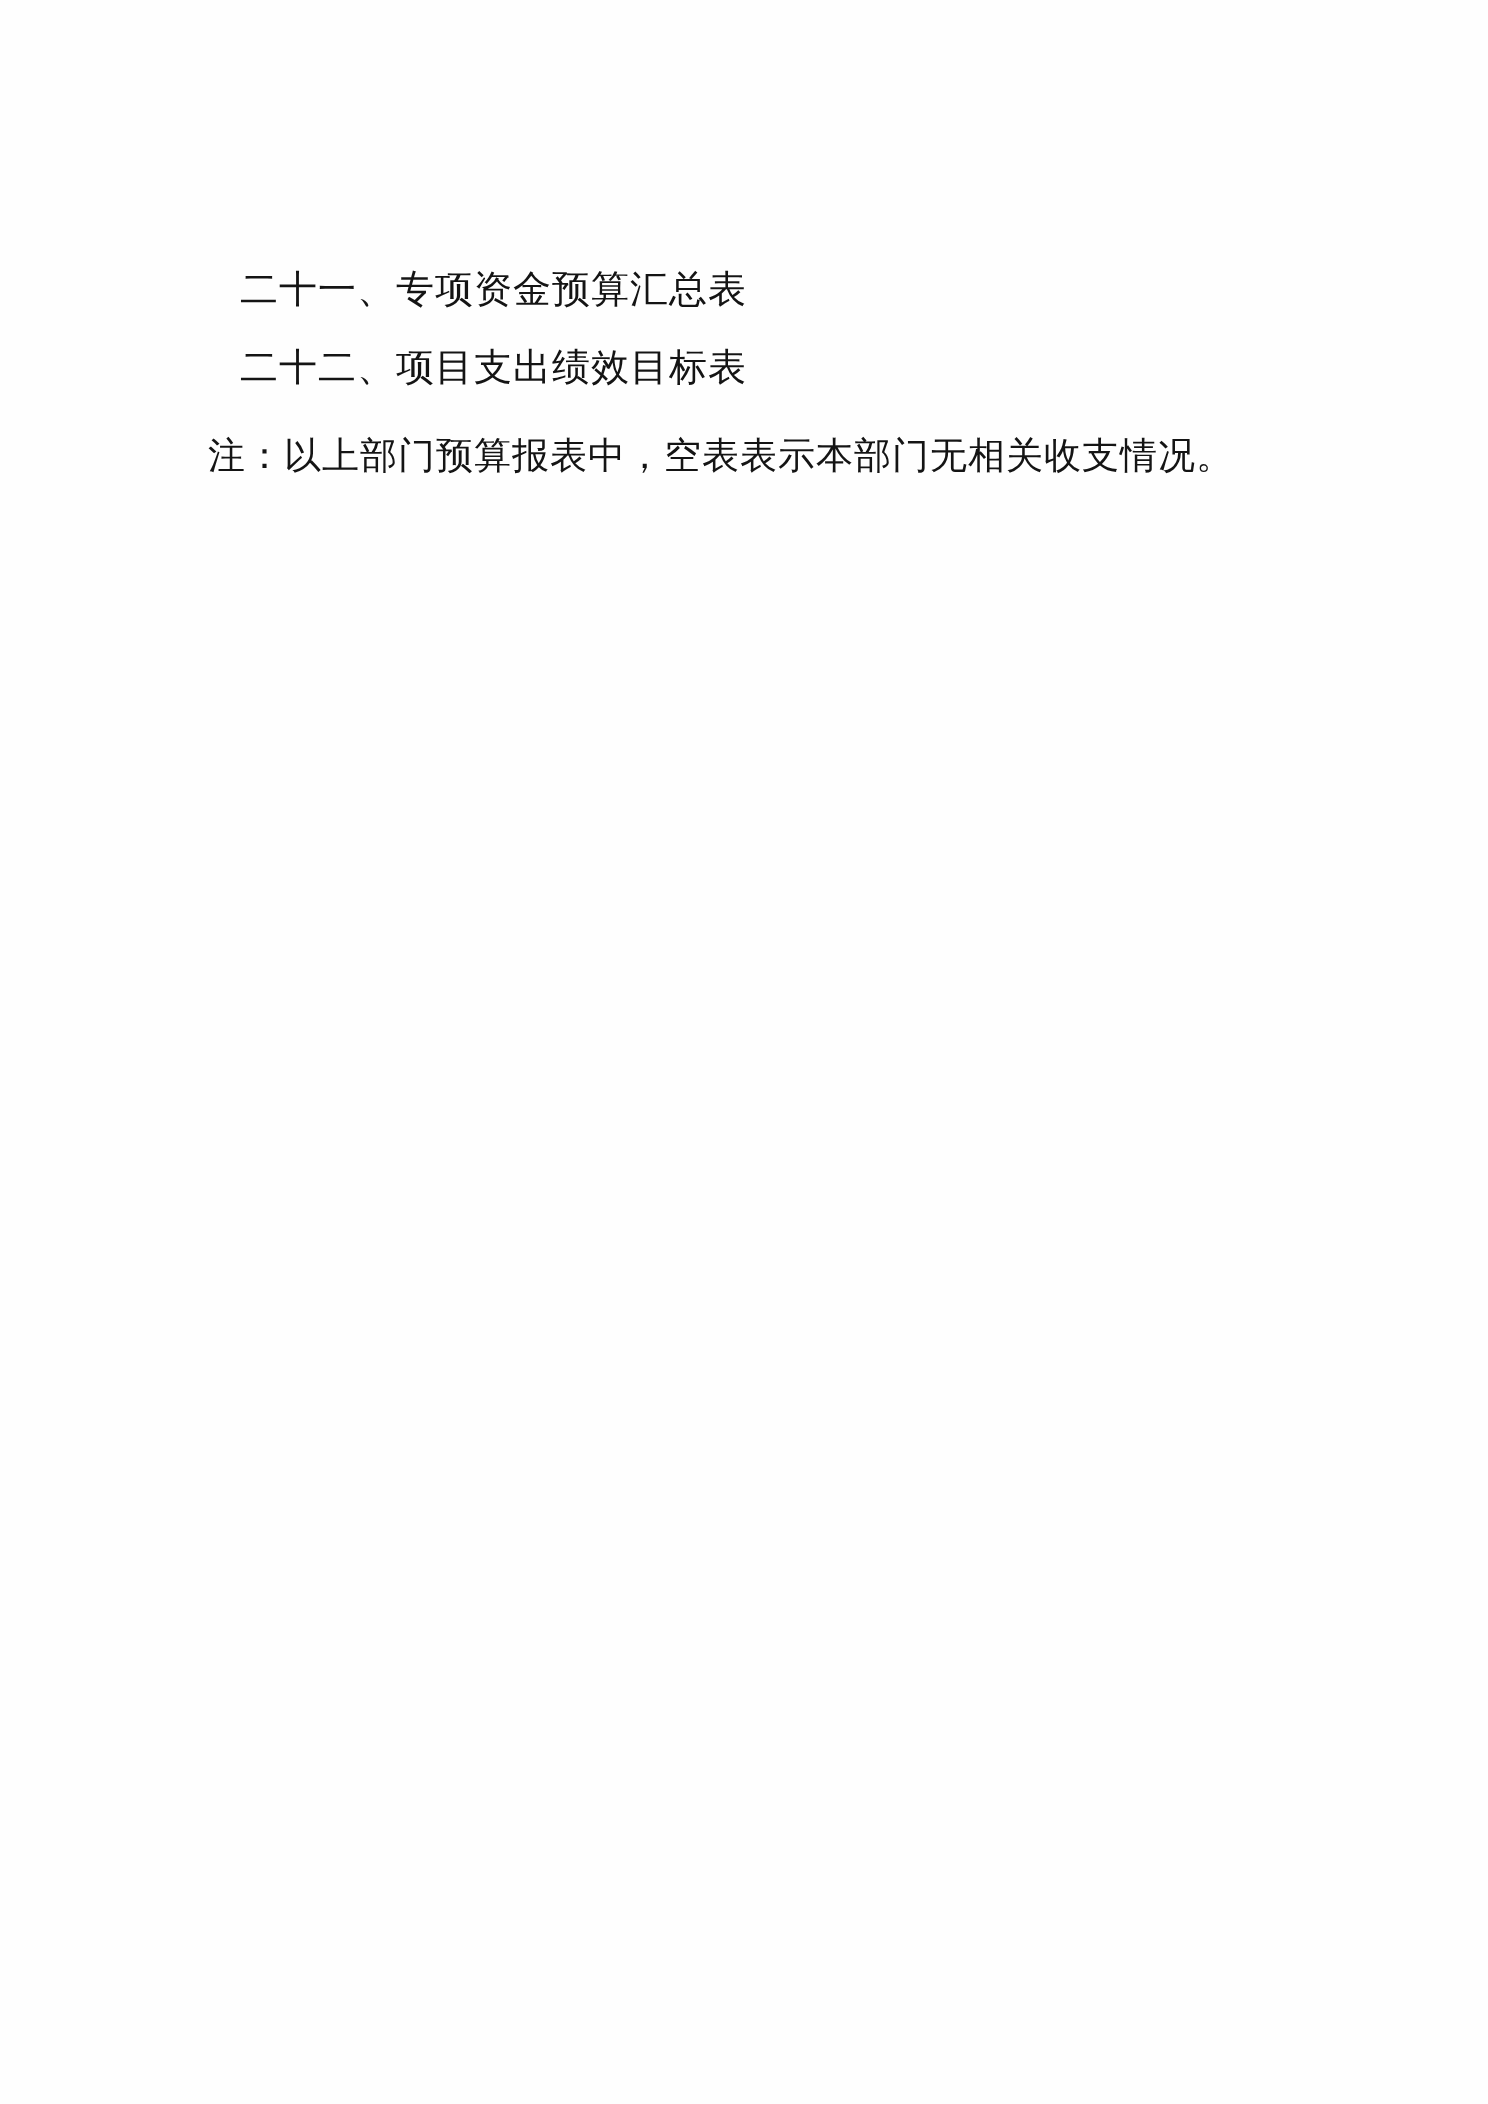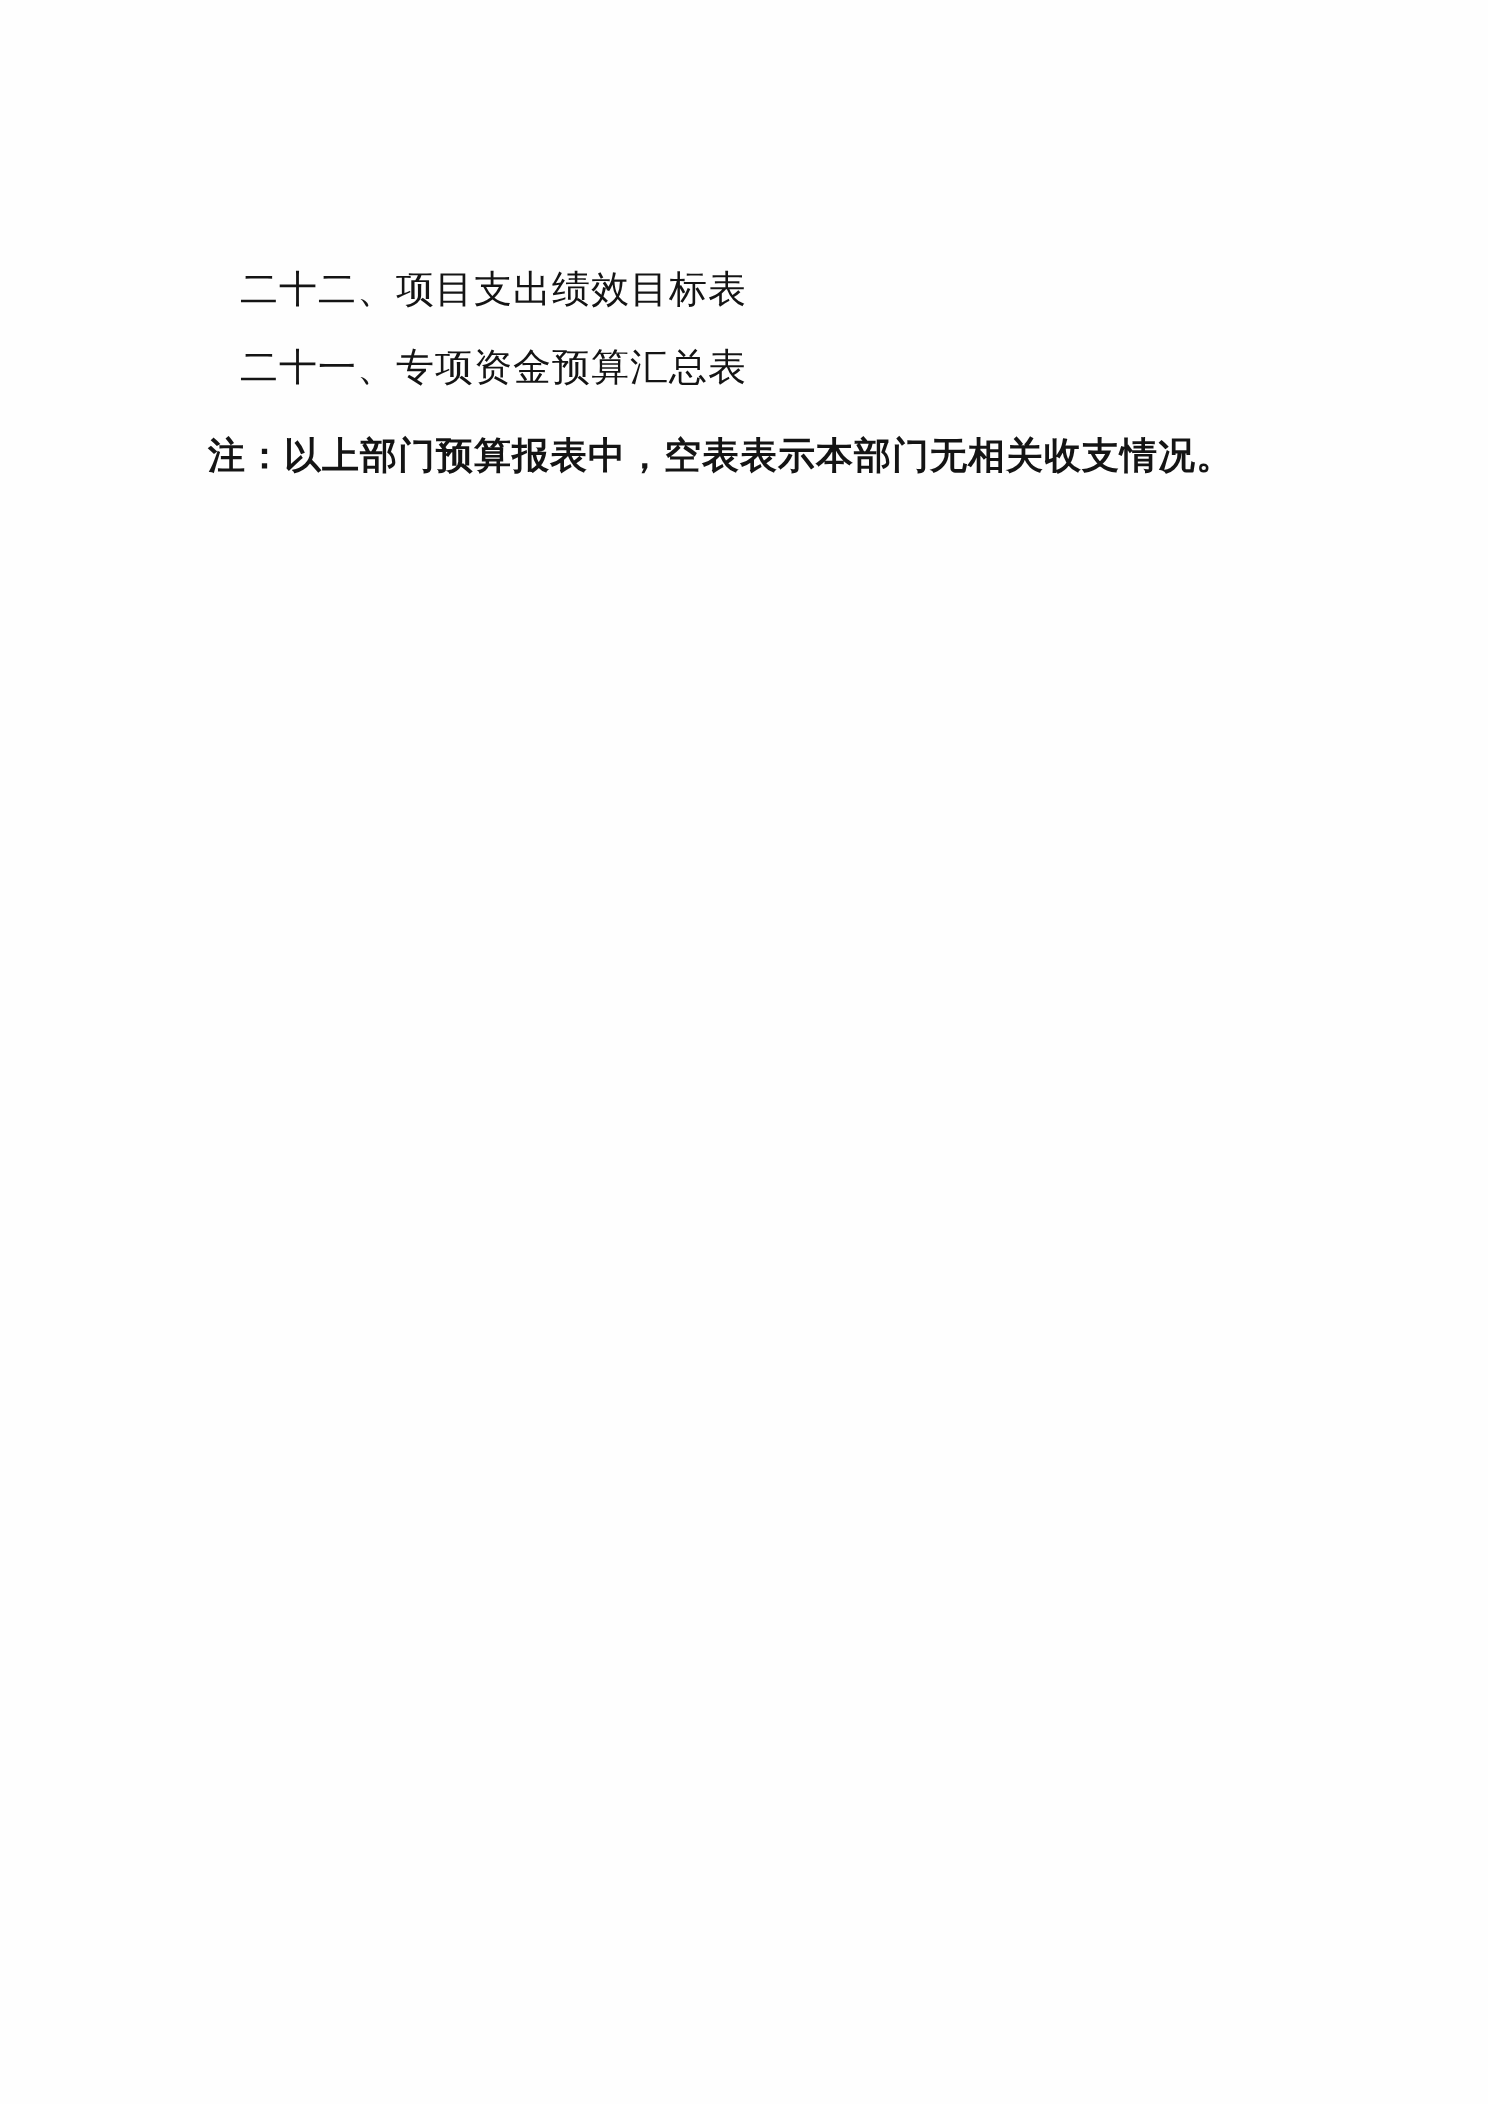--- a/index.html
+++ b/index.html
@@ -39,30 +39,29 @@
   }
   .note-line {
     margin-top: 22px;
     margin-left: -32px;
     font-family: "Liberation Serif", serif;
     font-size: 37px;
     line-height: 56px;
     letter-spacing: 1px;
     color: #141414;
     white-space: nowrap;
-    font-weight: bold;
   }
 </style>
 </head>
 <body>
 
 <div class="page">
   <div class="content">
 
+    <div class="toc-line">二十一、专项资金预算汇总表</div>
+
     <div class="toc-line">二十二、项目支出绩效目标表</div>
-
-    <div class="toc-line">二十一、专项资金预算汇总表</div>
 
 
     <div class="note-line">注：以上部门预算报表中，空表表示本部门无相关收支情况。</div>
 
   </div>
 </div>
 
 </body></html>

